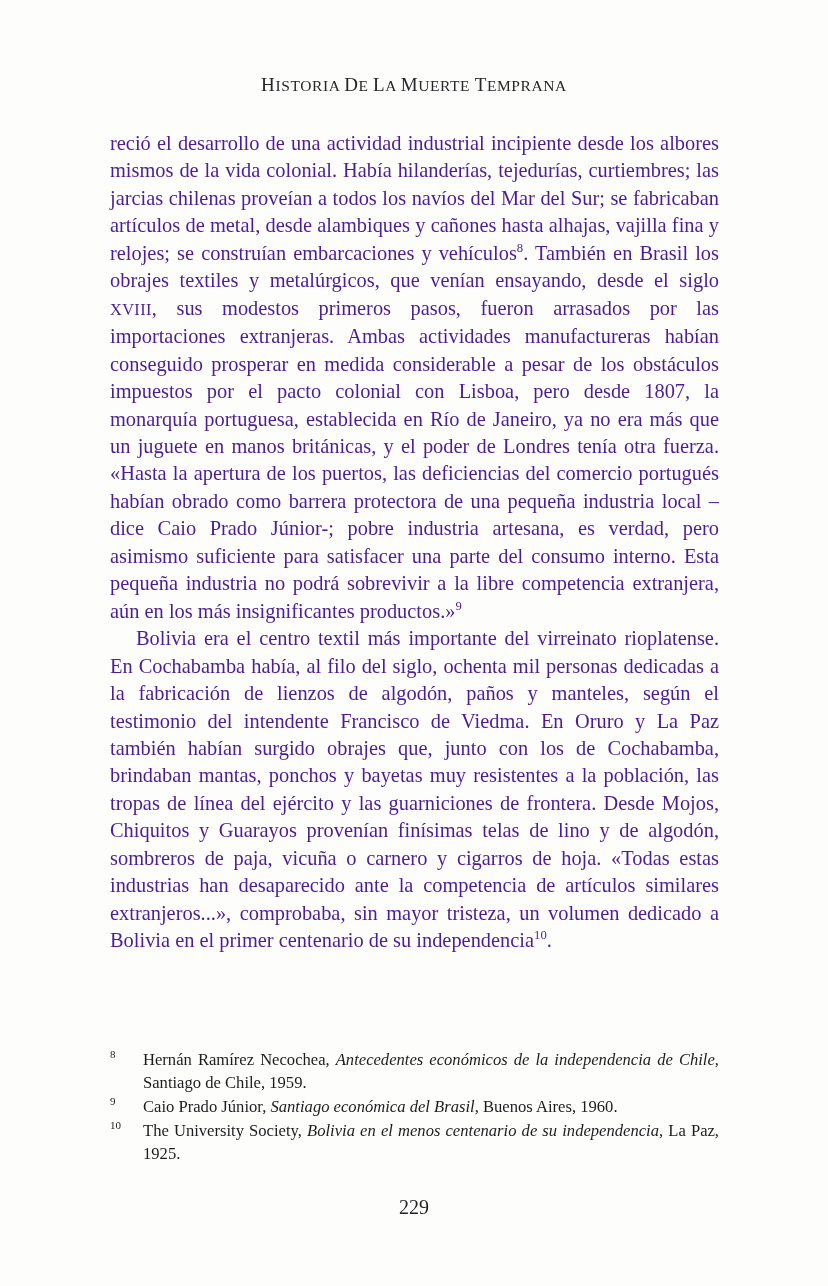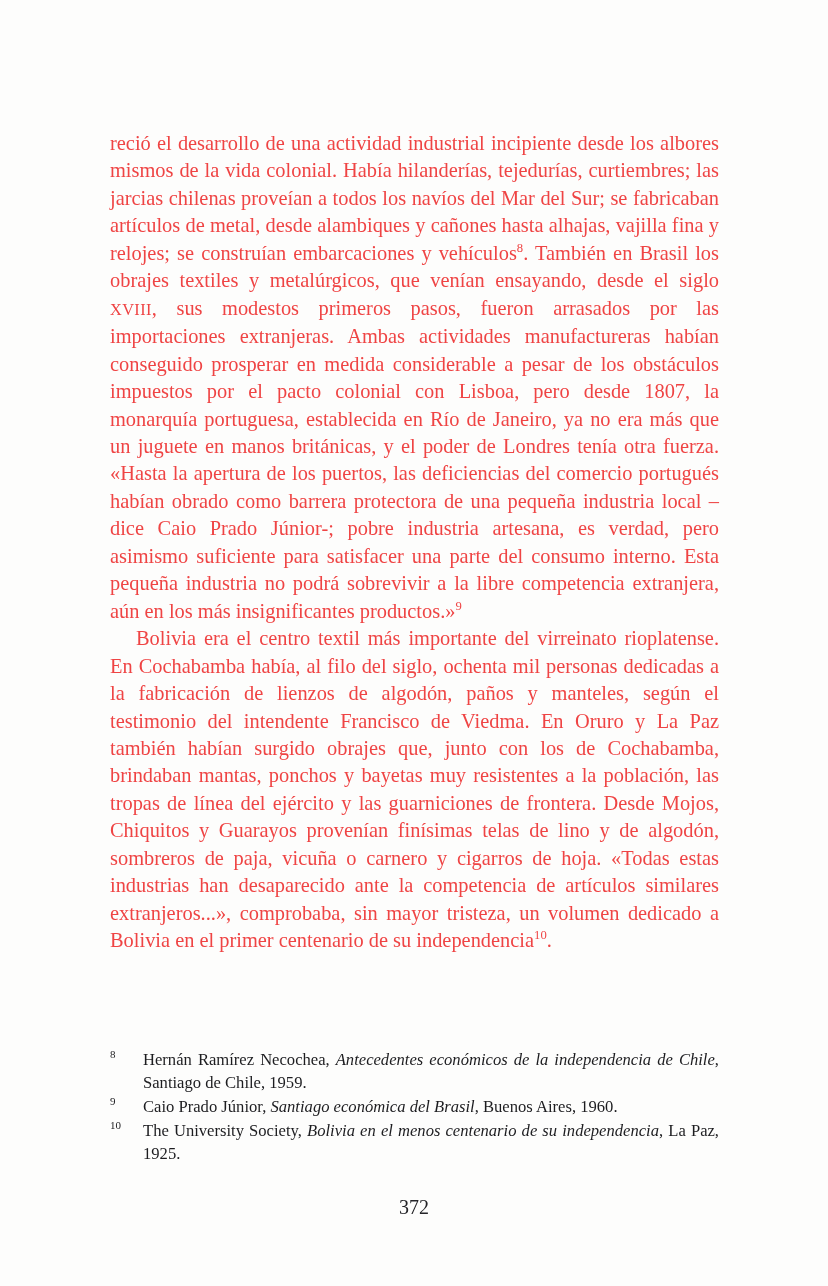--- a/index.html
+++ b/index.html
@@ -44,21 +44,21 @@
     top: 130px;
     left: 110px;
     width: 609px;
   }
   .para {
     margin: 0;
     font-size: 20.4px;
     line-height: 27.45px;
     text-align: justify;
     text-justify: inter-word;
-    color: #ef4444;
+    color: #4c1d95;
     hyphens: manual;
   }
   .para.indent {
     text-indent: 26px;
   }
   sup {
     font-size: 0.62em;
     vertical-align: super;
     line-height: 0;
   }
@@ -105,27 +105,28 @@
     text-align: center;
     font-size: 20px;
     color: #242428;
   }
 </style>
 </head>
 <body>
 
 <div class="page">
 
+  <div class="running-head"><span><span class="rh-cap">H</span>ISTORIA</span> <span><span class="rh-cap">D</span>E</span> <span><span class="rh-cap">L</span>A</span> <span><span class="rh-cap">M</span>UERTE</span> <span><span class="rh-cap">T</span>EMPRANA</span></div>
 
   <div class="textblock">
       <p class="para">reció el desarrollo de una actividad industrial incipiente desde los albores mismos de la vida colonial. Había hilanderías, tejedurías, curtiembres; las jarcias chilenas proveían a todos los navíos del Mar del Sur; se fabricaban artículos de metal, desde alambiques y cañones hasta alhajas, vajilla fina y relojes; se construían embarcaciones y vehículos<sup>8</sup>. También en Brasil los obrajes textiles y metalúrgicos, que venían ensayando, desde el siglo <span class="smallcaps">XVIII</span>, sus modestos primeros pasos, fueron arrasados por las importaciones extranjeras. Ambas actividades manufactureras habían conseguido prosperar en medida considerable a pesar de los obstáculos impuestos por el pacto colonial con Lisboa, pero desde 1807, la monarquía portuguesa, establecida en Río de Janeiro, ya no era más que un juguete en manos británicas, y el poder de Londres tenía otra fuerza. «Hasta la apertura de los puertos, las deficiencias del comercio portugués habían obrado como barrera protectora de una pequeña industria local –dice Caio Prado Júnior-; pobre industria artesana, es verdad, pero asimismo suficiente para satisfacer una parte del consumo interno. Esta pequeña industria no podrá sobrevivir a la libre competencia extranjera, aún en los más insignificantes productos.»<sup>9</sup></p>
       <p class="para indent">Bolivia era el centro textil más importante del virreinato rioplatense. En Cochabamba había, al filo del siglo, ochenta mil personas dedicadas a la fabricación de lienzos de algodón, paños y manteles, según el testimonio del intendente Francisco de Viedma. En Oruro y La Paz también habían surgido obrajes que, junto con los de Cochabamba, brindaban mantas, ponchos y bayetas muy resistentes a la población, las tropas de línea del ejército y las guarniciones de frontera. Desde Mojos, Chiquitos y Guarayos provenían finísimas telas de lino y de algodón, sombreros de paja, vicuña o carnero y cigarros de hoja. «Todas estas industrias han desaparecido ante la competencia de artículos similares extranjeros...», comprobaba, sin mayor tristeza, un volumen dedicado a Bolivia en el primer centenario de su independencia<sup>10</sup>.</p>
     </div>
 
   <div class="footnotes">
       <div class="footnote"><span class="fn-num">8</span><span>Hernán Ramírez Necochea, <i>Antecedentes económicos de la independencia de Chile</i>, Santiago de Chile, 1959.</span></div>
       <div class="footnote"><span class="fn-num">9</span><span>Caio Prado Júnior, <i>Santiago económica del Brasil</i>, Buenos Aires, 1960.</span></div>
       <div class="footnote"><span class="fn-num">10</span><span>The University Society, <i>Bolivia en el menos centenario de su independencia</i>, La Paz, 1925.</span></div>
     </div>
 
-  <div class="folio">372</div>
+  <div class="folio">229</div>
 
 </div>
 
 </body></html>

